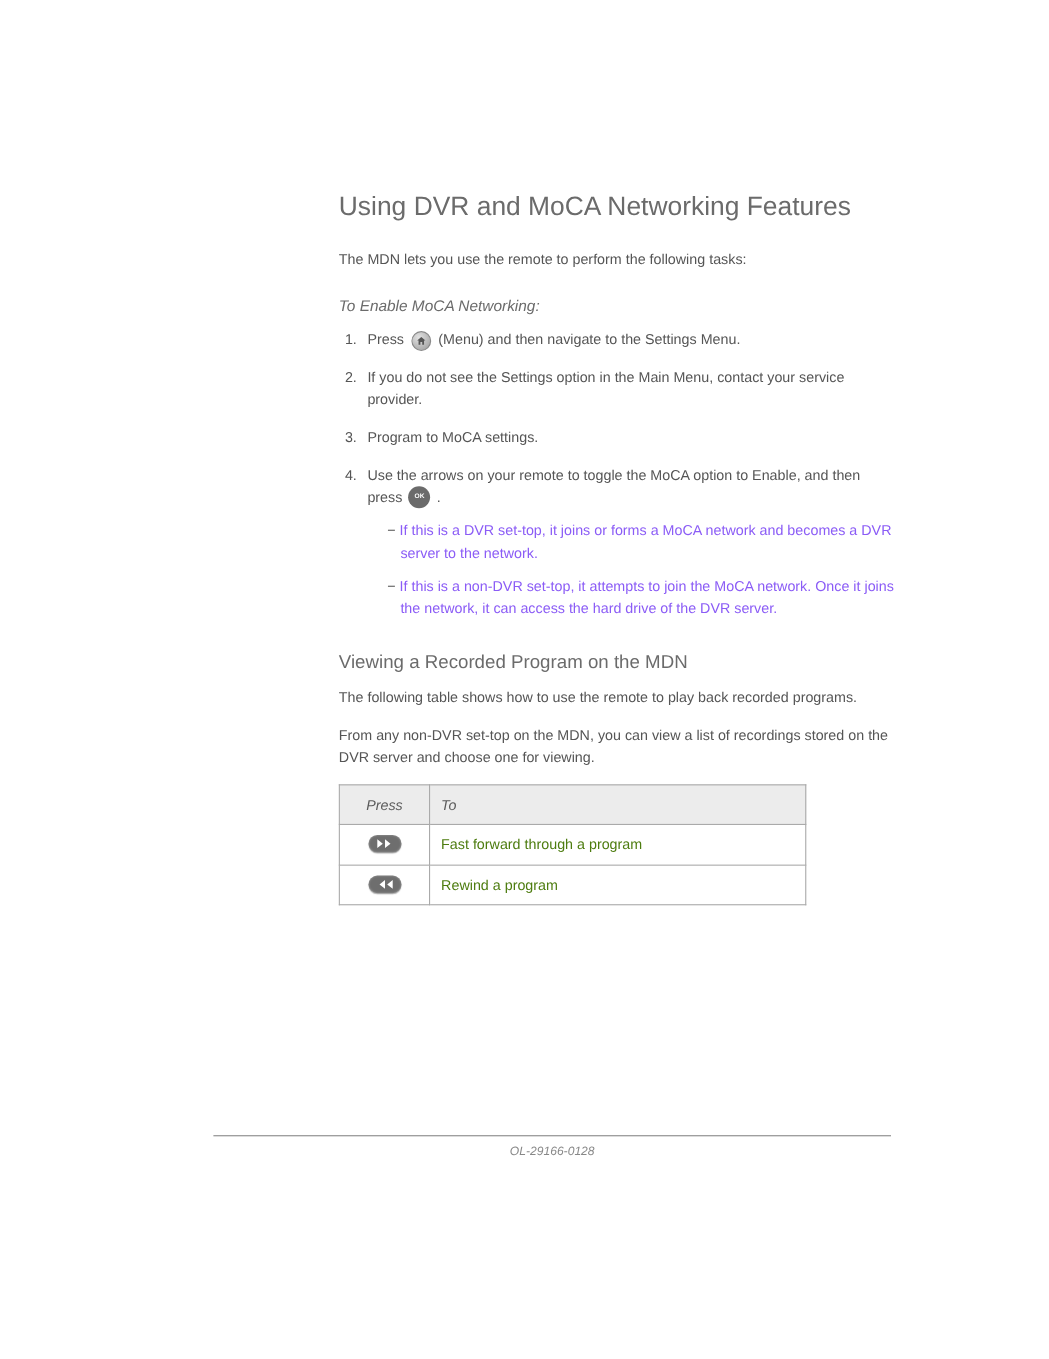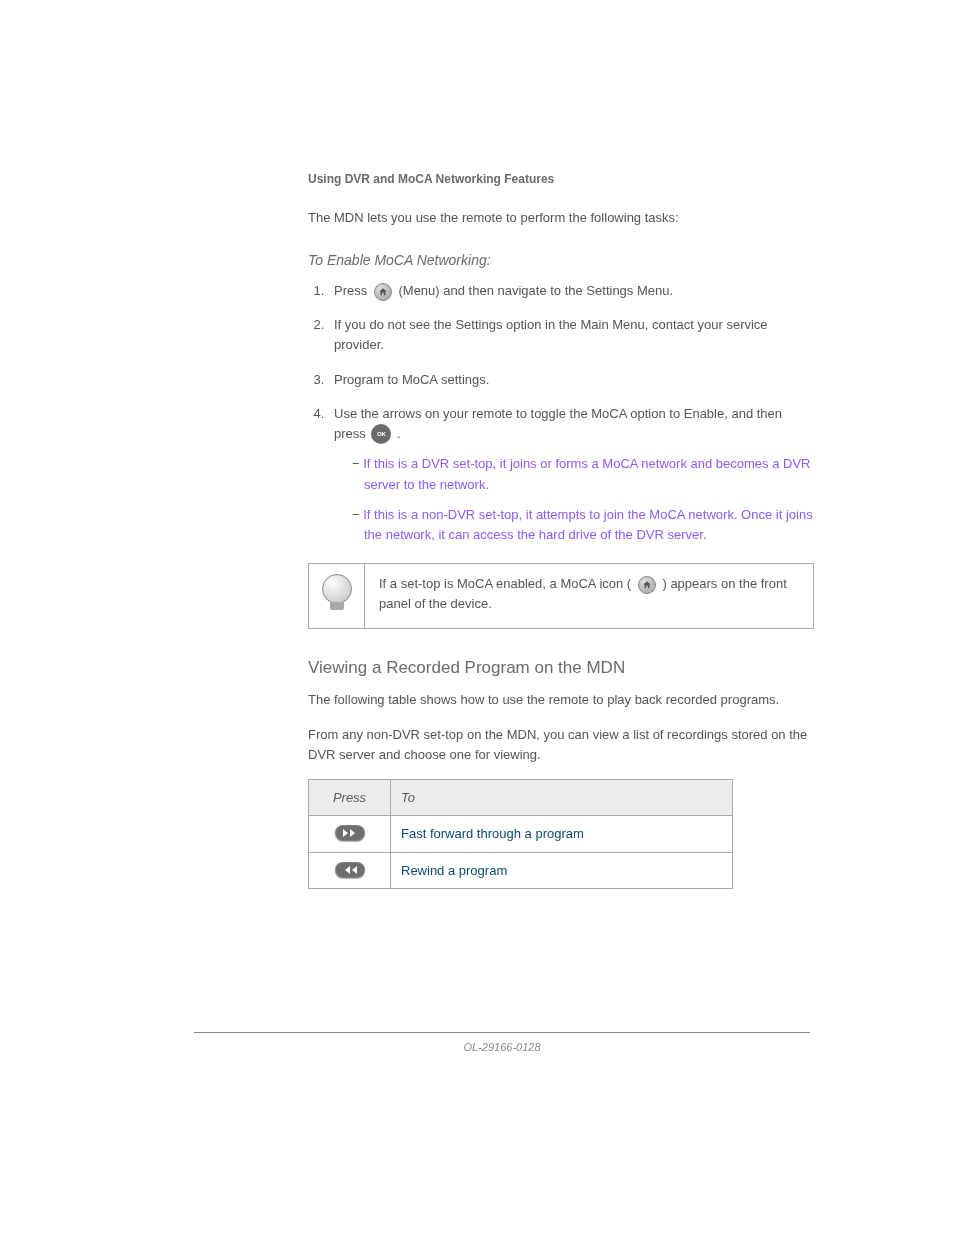--- a/index.html
+++ b/index.html
@@ -10,24 +10,24 @@
     height: 1235px;
     position: relative;
     color: #333;
     font-size: 13px;
     line-height: 1.5;
   }
   .page {
     padding: 170px 140px 60px 308px;
   }
   .header-line {
-    font-size: 12px;
+    font-size: 24px;
     color: #6b6b6b;
     margin-bottom: 20px;
-    font-weight: 700;
+    font-weight: 400;
   }
   .body-text {
     font-size: 13px;
     color: #555;
     margin-bottom: 14px;
     line-height: 1.55;
   }
   .section-title {
     font-size: 14px;
     color: #6b6b6b;
@@ -141,21 +141,21 @@
   }
   table.btns {
     border-collapse: collapse;
     width: 84%;
     margin-top: 6px;
   }
   table.btns th, table.btns td {
     border: 1px solid #aaa;
     padding: 8px 10px;
     font-size: 13px;
-    color: #0c4a6e;
+    color: #4d7c0f;
     text-align: left;
     vertical-align: middle;
   }
   table.btns th {
     background: #ececec;
     font-weight: 400;
     font-style: italic;
     color: #5a5a5a;
   }
   table.btns th:first-child, table.btns td:first-child {
@@ -214,37 +214,20 @@
       <span>Use the arrows on your remote to toggle the MoCA option to Enable, and then press </span>
       <span class="inline-ok">OK</span>
       <span>.</span>
       <ul class="substeps">
         <li>If this is a DVR set-top, it joins or forms a MoCA network and becomes a DVR server to the network.</li>
         <li>If this is a non-DVR set-top, it attempts to join the MoCA network. Once it joins the network, it can access the hard drive of the DVR server.</li>
       </ul>
     </li>
   </ol>
 
-  <div class="tip-box">
-    <div class="tip-icon-cell">
-      <div class="bulb">
-        <div class="bulb-top"></div>
-        <div class="bulb-base"></div>
-      </div>
-    </div>
-    <div class="tip-text-cell">
-      <span>If a set-top is MoCA enabled, a MoCA icon (</span>
-      <span class="inline-home">
-        <svg viewBox="0 0 24 24">
-            <path fill="#555" d="M12 3l9 8h-3v9h-4v-6h-4v6H6v-9H3z"></path>
-          </svg>
-      </span>
-      <span>) appears on the front panel of the device.</span>
-    </div>
-  </div>
 
   <div class="bigsection-title">Viewing a Recorded Program on the MDN</div>
 
   <p class="body-text">The following table shows how to use the remote to play back recorded programs.</p>
   <p class="body-text">From any non-DVR set-top on the MDN, you can view a list of recordings stored on the DVR server and choose one for viewing.</p>
 
   <table class="btns">
     <thead>
       <tr>
         <th>Press</th>

